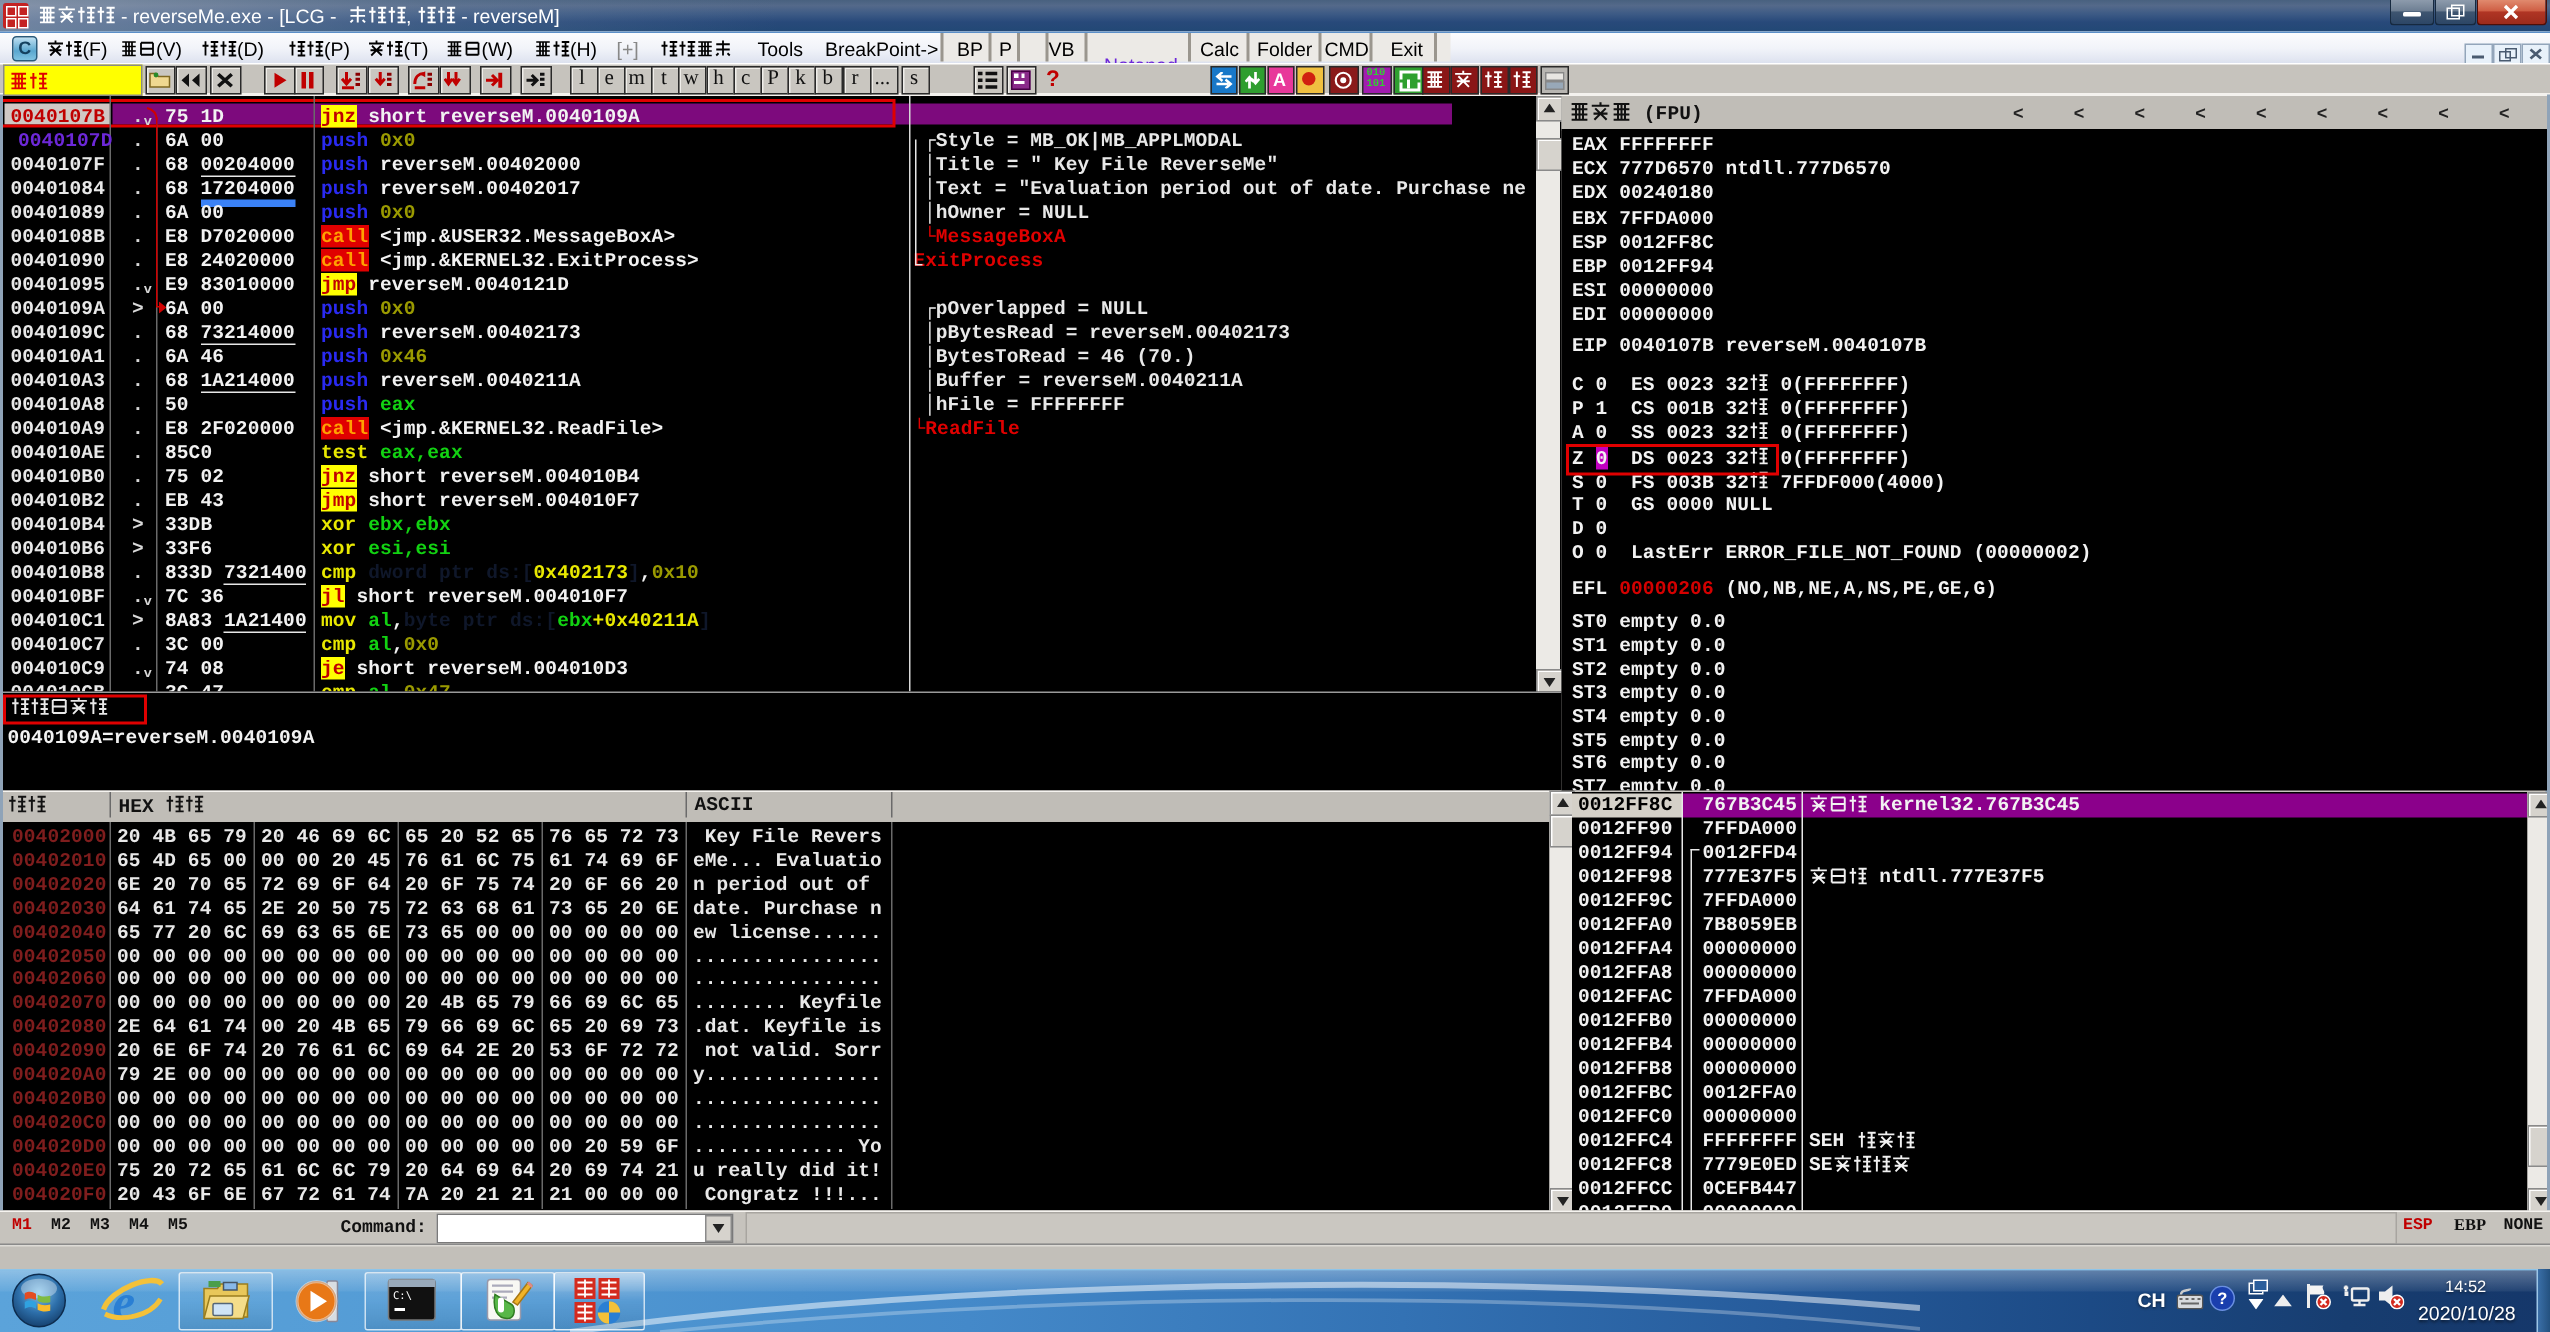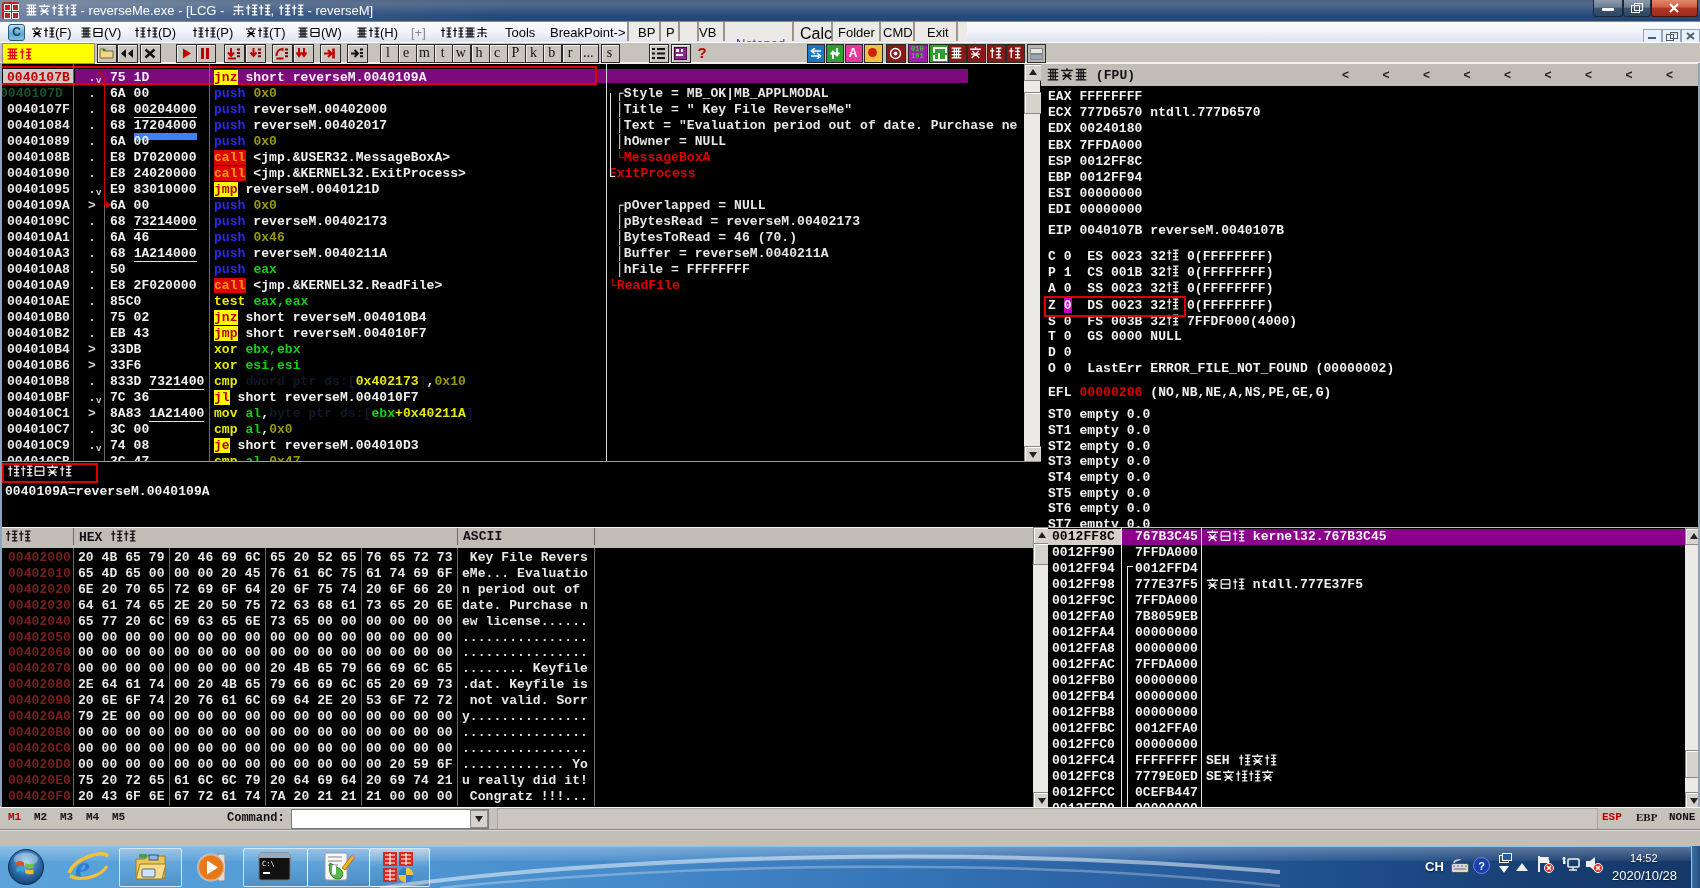--- a/index.html
+++ b/index.html
@@ -127,21 +127,21 @@
 <div class="ab" style="left:723px;top:22px;width:2px;height:19px;background:#9a968e"></div>
 <div class="ab" style="left:792px;top:22px;width:2px;height:19px;background:#9a968e"></div>
 <div class="ab" style="left:831px;top:22px;width:2px;height:19px;background:#9a968e"></div>
 <div class="ab" style="left:879px;top:22px;width:2px;height:19px;background:#9a968e"></div>
 <div class="ab" style="left:913px;top:22px;width:2px;height:19px;background:#9a968e"></div>
 <div class="ab" style="left:956px;top:22px;width:2px;height:19px;background:#9a968e"></div>
 <div class="ab" style="left:638px;top:25px;height:15px;color:#000;font-size:13px">BP</div>
 <div class="ab" style="left:666px;top:25px;height:15px;color:#000;font-size:13px">P</div>
 <div class="ab" style="left:699px;top:25px;height:15px;color:#000;font-size:13px">VB</div>
 <div class="ab" style="left:736px;top:36px;height:15px;color:#6d28d9;font-size:13px">Notepad</div>
-<div class="ab" style="left:800px;top:25px;height:15px;color:#000;font-size:16px">Calc</div>
+<div class="ab" style="left:800px;top:25px;height:15px;color:#000;font-size:13px">Calc</div>
 <div class="ab" style="left:838px;top:25px;height:15px;color:#000;font-size:13px">Folder</div>
 <div class="ab" style="left:883px;top:25px;height:15px;color:#000;font-size:13px">CMD</div>
 <div class="ab" style="left:927px;top:25px;height:15px;color:#000;font-size:13px">Exit</div>
 <div class="ab" style="left:0;top:21px;width:1700px;height:1px;background:#5b8fc8"></div>
 <div class="ab" style="left:1643px;top:29px;width:17px;height:12px;background:#e8f1fa;border:1px solid #93a5ba">
     <div class="ab" style="left:4px;top:7px;width:8px;height:2px;background:#4a5b70"></div>
   </div>
 <div class="ab" style="left:1662px;top:29px;width:17px;height:12px;background:#e8f1fa;border:1px solid #93a5ba">
     <div class="ab" style="left:3px;top:4px;width:6px;height:5px;border:1px solid #4a5b70"></div>
     <div class="ab" style="left:7px;top:2px;width:6px;height:5px;border:1px solid #4a5b70"></div>
@@ -343,31 +343,31 @@
   </svg>
 <div class="ab" style="left:104px;top:204px;width:5px;height:1px;background:#d00000"></div>
 <svg class="ab" style="left:106px;top:201px" width="5" height="8" viewBox="0 0 5 8">
     <path d="M0 0 5 4 0 8z" fill="#d00000"></path>
   </svg>
 <div class="ab" style="left:0;top:0;width:1041px;height:461px;overflow:hidden">
 <div class="mono" style="left:7px;top:69.89999999999999px;color:#c00000">0040107B</div>
 <div class="mono" style="left:88px;top:69.89999999999999px;color:#d8d8d8">.<span style="font-size:9px;vertical-align:-2px">v</span></div>
 <div class="mono" style="left:110px;top:69.89999999999999px">75 1D</div>
 <div class="mono" style="left:214px;top:69.89999999999999px"><span class="chipj">jnz</span> short reverseM.0040109A</div>
-<div class="mono" style="left:0;top:85.89999999999999px;color:#14532d">0040107D</div>
+<div class="mono" style="left:12px;top:85.89999999999999px;color:#6d28d9">0040107D</div>
 <div class="mono" style="left:88px;top:85.89999999999999px;color:#d8d8d8">.</div>
 <div class="mono" style="left:110px;top:85.89999999999999px">6A 00</div>
 <div class="mono" style="left:214px;top:85.89999999999999px"><span class="blu">push</span> <span class="oli">0x0</span></div>
 <div class="mono" style="left:7px;top:101.89999999999999px;color:#e8e8e8">0040107F</div>
 <div class="mono" style="left:88px;top:101.89999999999999px;color:#d8d8d8">.</div>
 <div class="mono" style="left:110px;top:101.89999999999999px">68 <span style="border-bottom:1px solid #e8e8e8">00204000</span></div>
 <div class="mono" style="left:214px;top:101.89999999999999px"><span class="blu">push</span> reverseM.00402000</div>
 <div class="mono" style="left:7px;top:117.89999999999999px;color:#e8e8e8">00401084</div>
 <div class="mono" style="left:88px;top:117.89999999999999px;color:#d8d8d8">.</div>
-<div class="mono" style="left:110px;top:117.89999999999999px">68 <span style="border-bottom:7px solid #3b82f6">17204000</span></div>
+<div class="mono" style="left:110px;top:117.89999999999999px">68 <span style="border-bottom:5px solid #3b82f6">17204000</span></div>
 <div class="mono" style="left:214px;top:117.89999999999999px"><span class="blu">push</span> reverseM.00402017</div>
 <div class="mono" style="left:7px;top:133.9px;color:#e8e8e8">00401089</div>
 <div class="mono" style="left:88px;top:133.9px;color:#d8d8d8">.</div>
 <div class="mono" style="left:110px;top:133.9px">6A 00</div>
 <div class="mono" style="left:214px;top:133.9px"><span class="blu">push</span> <span class="oli">0x0</span></div>
 <div class="mono" style="left:7px;top:149.9px;color:#e8e8e8">0040108B</div>
 <div class="mono" style="left:88px;top:149.9px;color:#d8d8d8">.</div>
 <div class="mono" style="left:110px;top:149.9px">E8 D7020000</div>
 <div class="mono" style="left:214px;top:149.9px"><span class="chipc">call</span> &lt;jmp.&amp;USER32.MessageBoxA&gt;</div>
 <div class="mono" style="left:7px;top:165.9px;color:#e8e8e8">00401090</div>

